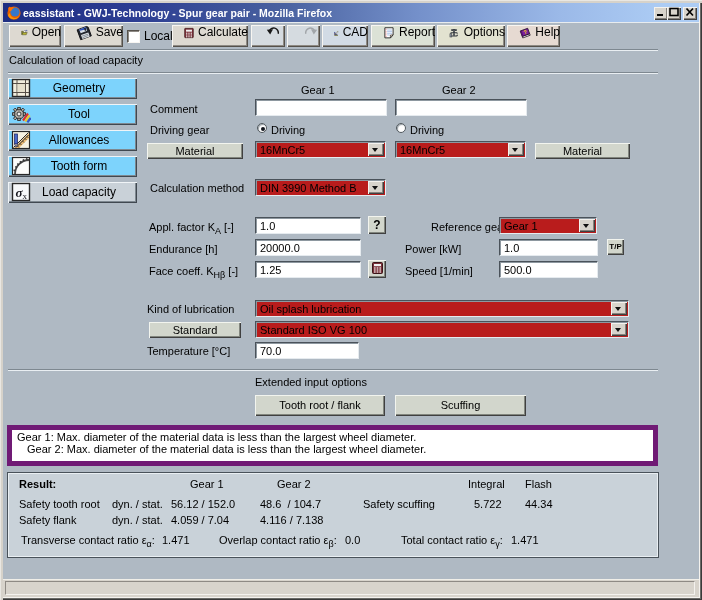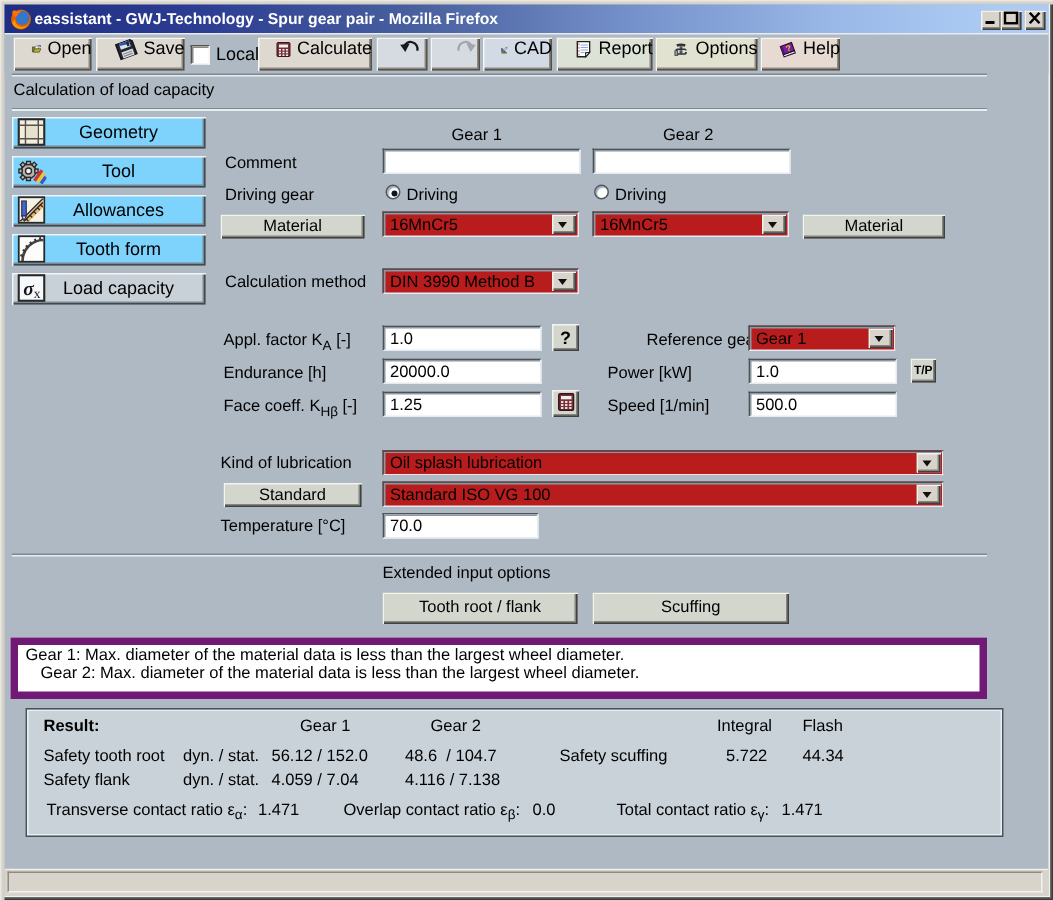--- a/index.html
+++ b/index.html
@@ -312,21 +312,21 @@
   <div class="ctext" style="left:255px; top:376px;">Extended input options</div>
   <div class="fbtn" style="left:255px; top:395px; width:130px; height:21px; line-height:21px;">Tooth root / flank</div>
   <div class="fbtn" style="left:395px; top:395px; width:131px; height:21px; line-height:21px;">Scuffing</div>
 
   <div class="abs" style="left:7px; top:425px; width:651px; height:41px; background:#FFF;
        border:5px solid #701a75;">
     <div class="ctext" style="left:5px; top:1px;">Gear 1: Max. diameter of the material data is less than the largest wheel diameter.</div>
     <div class="ctext" style="left:5px; top:13px;margin-left:10px;">Gear 2: Max. diameter of the material data is less than the largest wheel diameter.</div>
   </div>
 
-  <div class="abs" style="left:17px; top:472px; width:652px; height:86px; background:#C9D2D9;
+  <div class="abs" style="left:7px; top:472px; width:652px; height:86px; background:#C9D2D9;
        border:1px solid #49525A; box-shadow: inset 1px 1px 0 #E9EFF3, inset -1px -1px 0 #E9EFF3;">
     <div class="ctext" style="left:11px; top:5px; font-weight:bold;">Result:</div>
     <div class="ctext" style="left:182px; top:5px;">Gear 1</div>
     <div class="ctext" style="left:269px; top:5px;">Gear 2</div>
     <div class="ctext" style="left:460px; top:5px;">Integral</div>
     <div class="ctext" style="left:517px; top:5px;">Flash</div>
 
     <div class="ctext" style="left:11px; top:25px;">Safety tooth root</div>
     <div class="ctext" style="left:104px; top:25px;">dyn. / stat.</div>
     <div class="ctext" style="left:163px; top:25px;">56.12 / 152.0</div>

